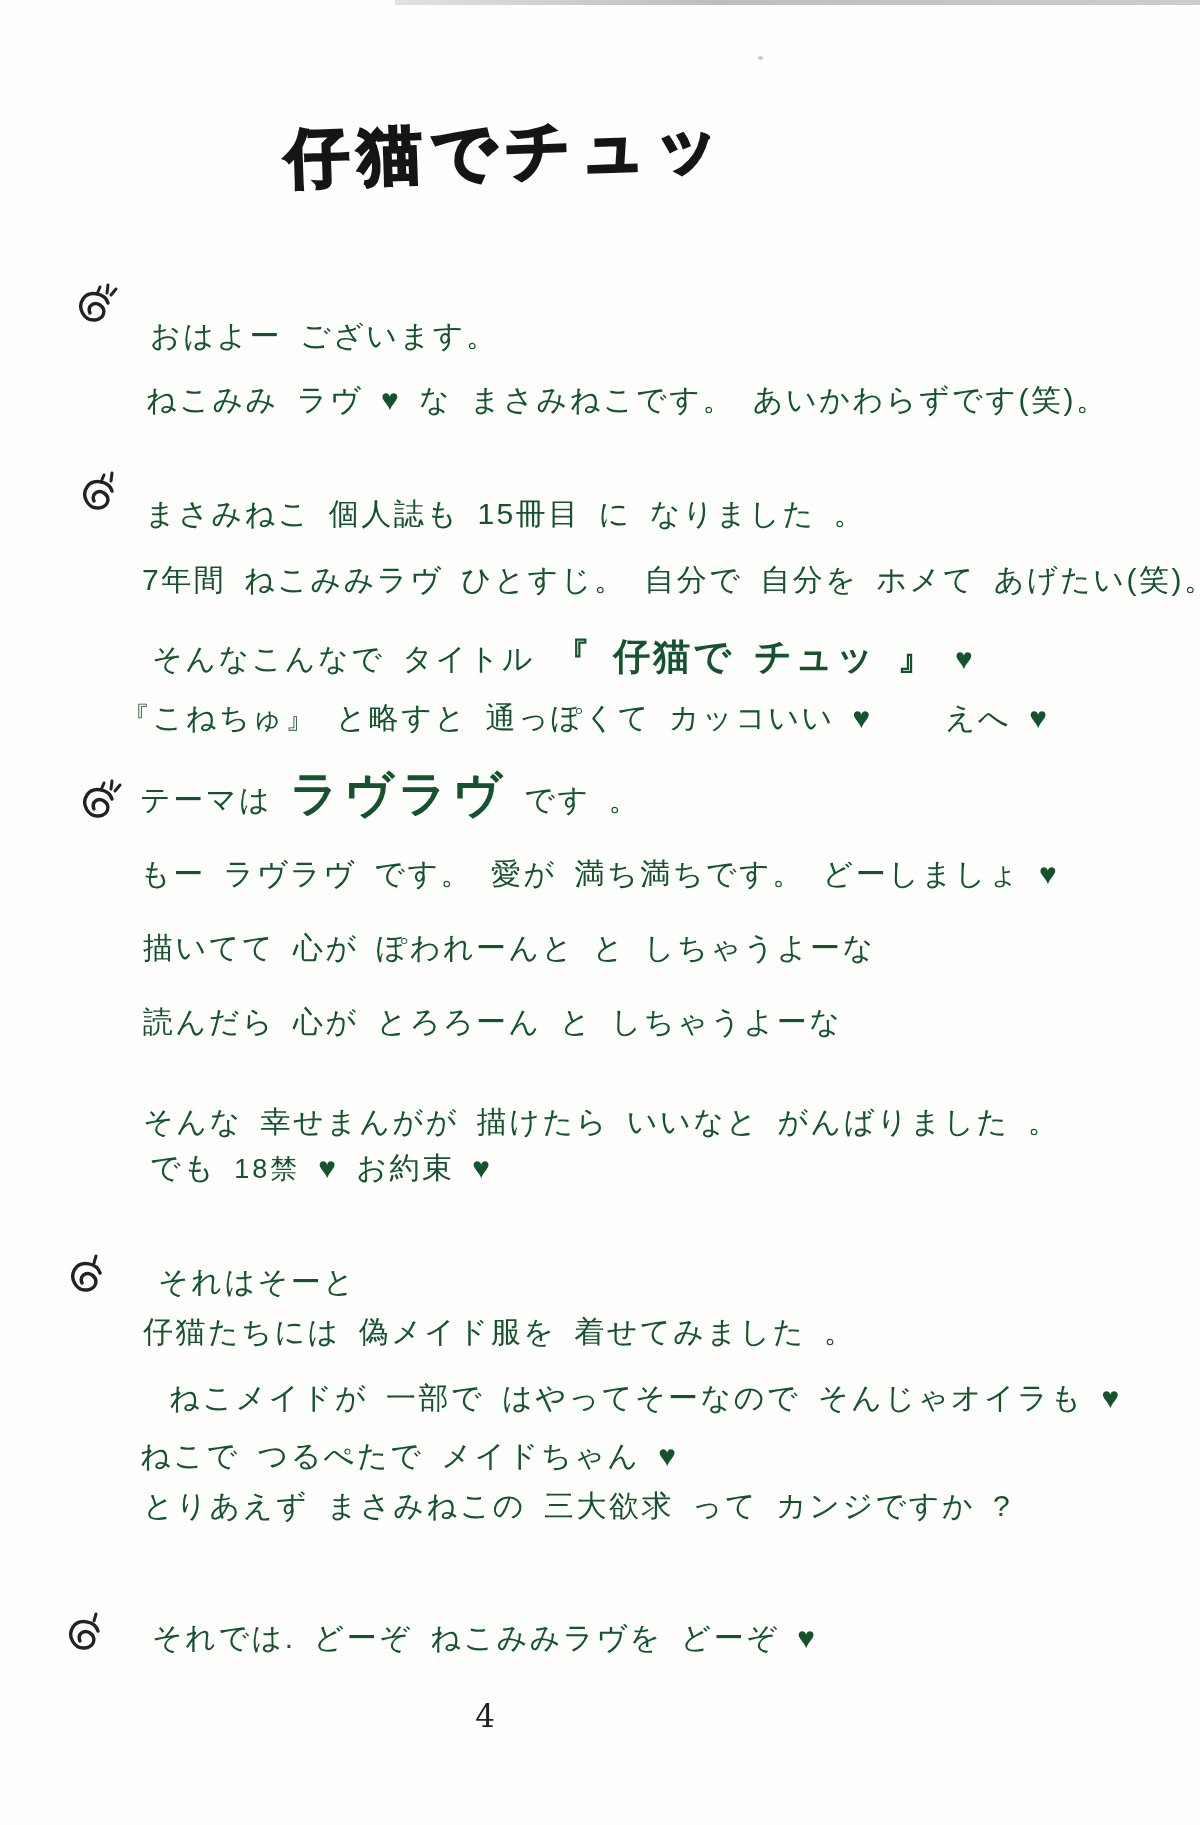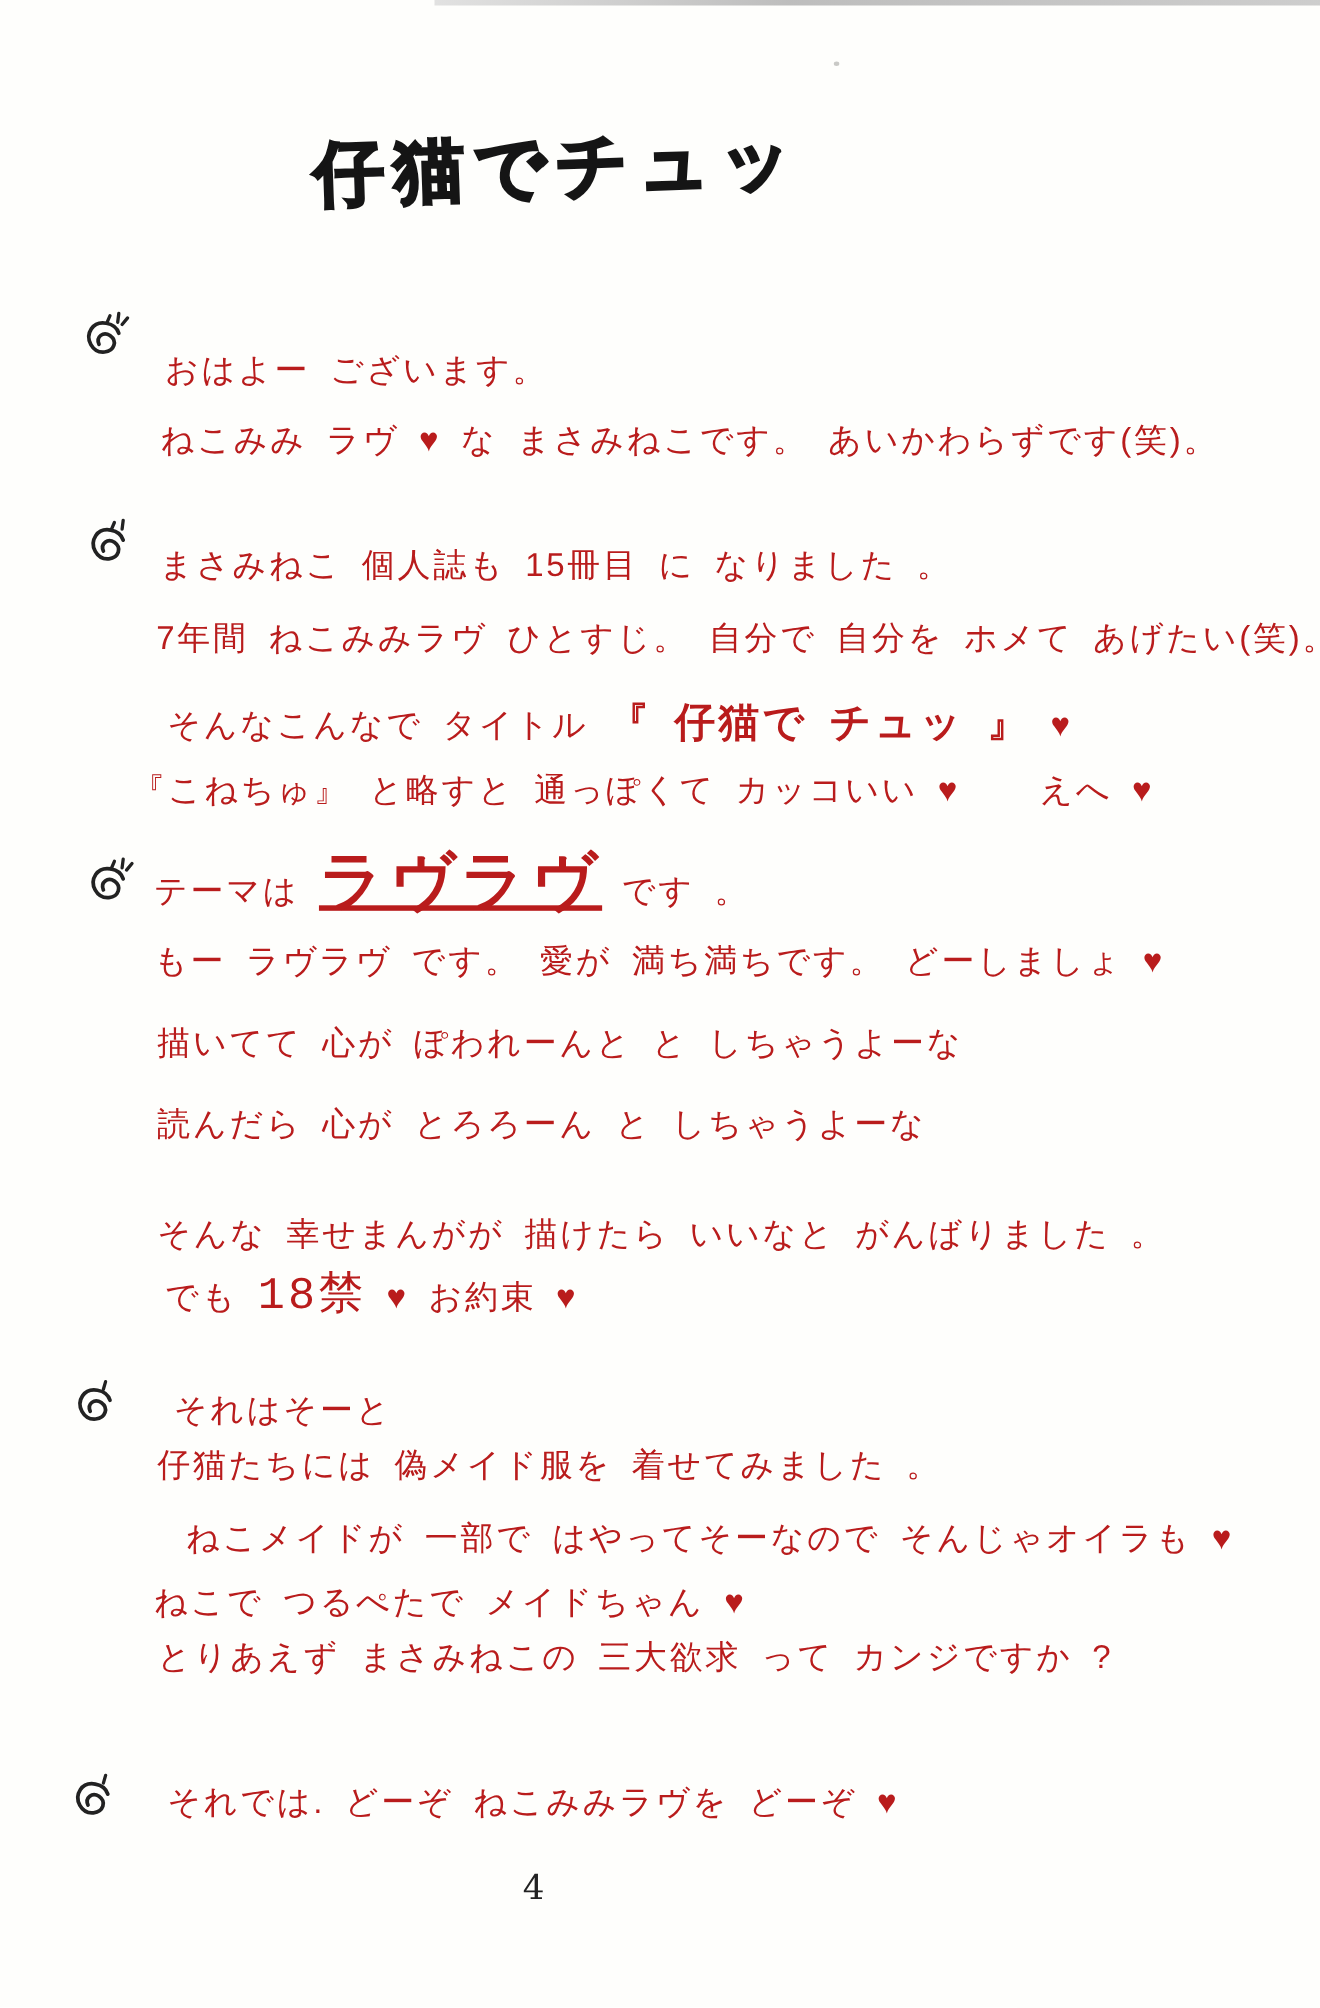--- a/index.html
+++ b/index.html
@@ -47,37 +47,35 @@
     position: absolute;
     width: 48px;
     height: 48px;
   }
   .line {
     position: absolute;
     font-size: 30px;
     letter-spacing: 2.5px;
     word-spacing: 7px;
     white-space: nowrap;
-    color: #b91c1c;
+    color: #14532d;
   }
   .em-booktitle {
     font-size: 37px;
     font-weight: bold;
     letter-spacing: 3px;
   }
   .em-lavlav {
-    font-size: 58px;
+    font-size: 48px;
     font-weight: bold;
     letter-spacing: 5px;
-    text-decoration: underline;
   }
   .em-18 {
-    font-size: 41px;
+    font-size: 27px;
     letter-spacing: 3px;
-    font-family: Liberation Mono, monospace;
   }
   .tail-gap {
     display: inline-block;
     margin-left: 72px;
   }
   .page-number {
     position: absolute;
     left: 440px;
     top: 1698px;
     width: 90px;

